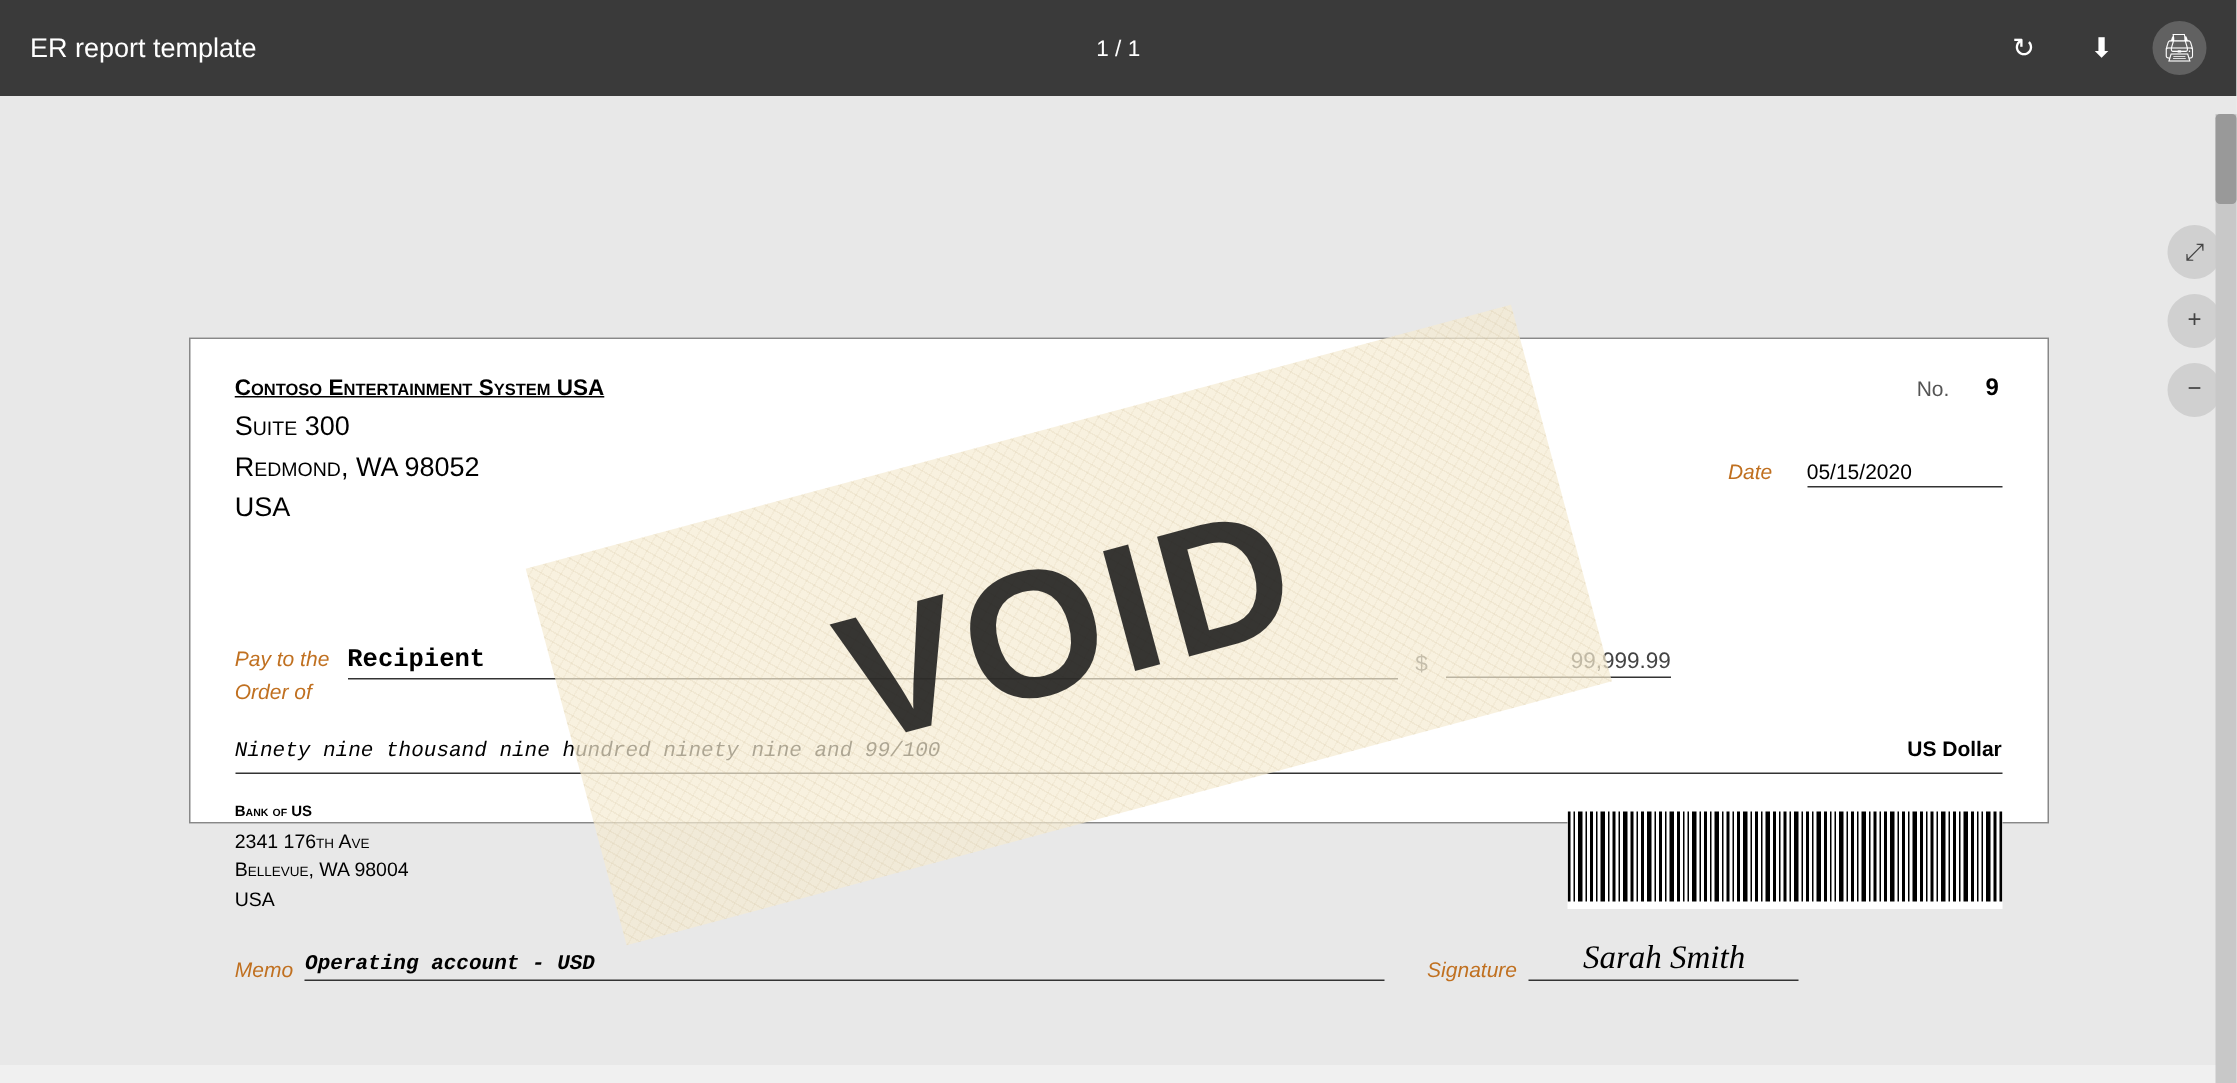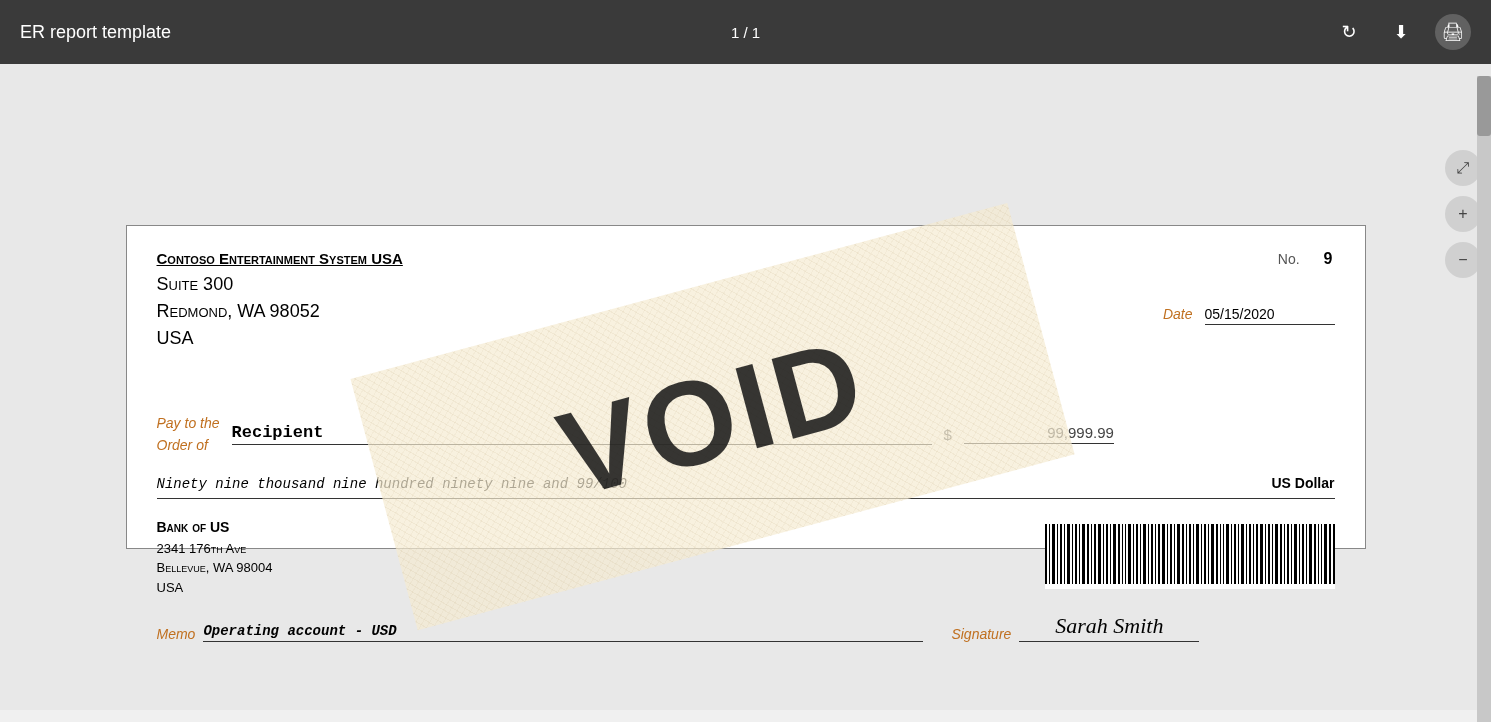--- a/index.html
+++ b/index.html
@@ -104,21 +104,21 @@
       font-weight: bold;
     }
 
     
     .date-area {
       position: absolute;
       top: 80px;
       right: 30px;
       display: flex;
       align-items: baseline;
-      gap: 12px;
+      gap: 23px;
     }
     .date-label {
       color: #c07020;
       font-style: italic;
       font-size: 14px;
     }
     .date-value {
       font-size: 14px;
       border-bottom: 1px solid #333;
       min-width: 130px;
@@ -130,20 +130,21 @@
       margin-top: 60px;
       display: flex;
       align-items: center;
       gap: 12px;
     }
     .pay-to-label {
       color: #c07020;
       font-style: italic;
       font-size: 14px;
       line-height: 1.6;
+      margin-top: 16px;
     }
     .recipient-value {
       font-size: 17px;
       font-weight: bold;
       font-family: 'Courier New', monospace;
       border-bottom: 1px solid #333;
       flex: 1;
       padding-bottom: 2px;
       max-width: 700px;
     }
@@ -180,21 +181,21 @@
     }
 
     
     .bank-section {
       margin-top: 20px;
       display: flex;
       justify-content: space-between;
     }
     .bank-info {}
     .bank-name {
-      font-size: 14px;
+      font-size: 10px;
       font-variant: small-caps;
       font-weight: bold;
     }
     .bank-address {
       font-size: 13px;
       font-variant: small-caps;
       line-height: 1.5;
       margin-top: 4px;
     }
 

